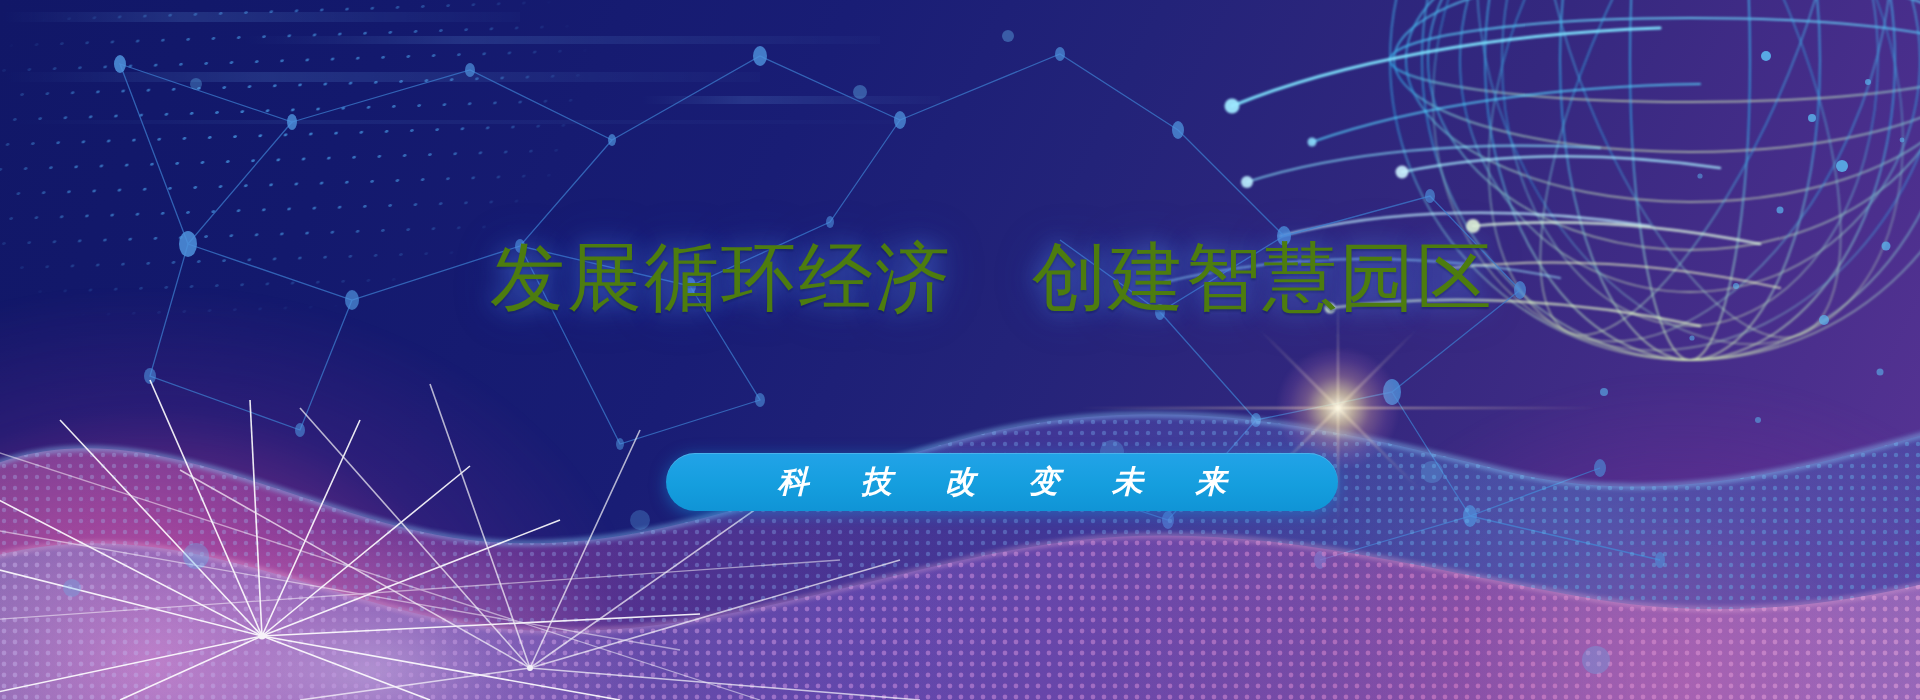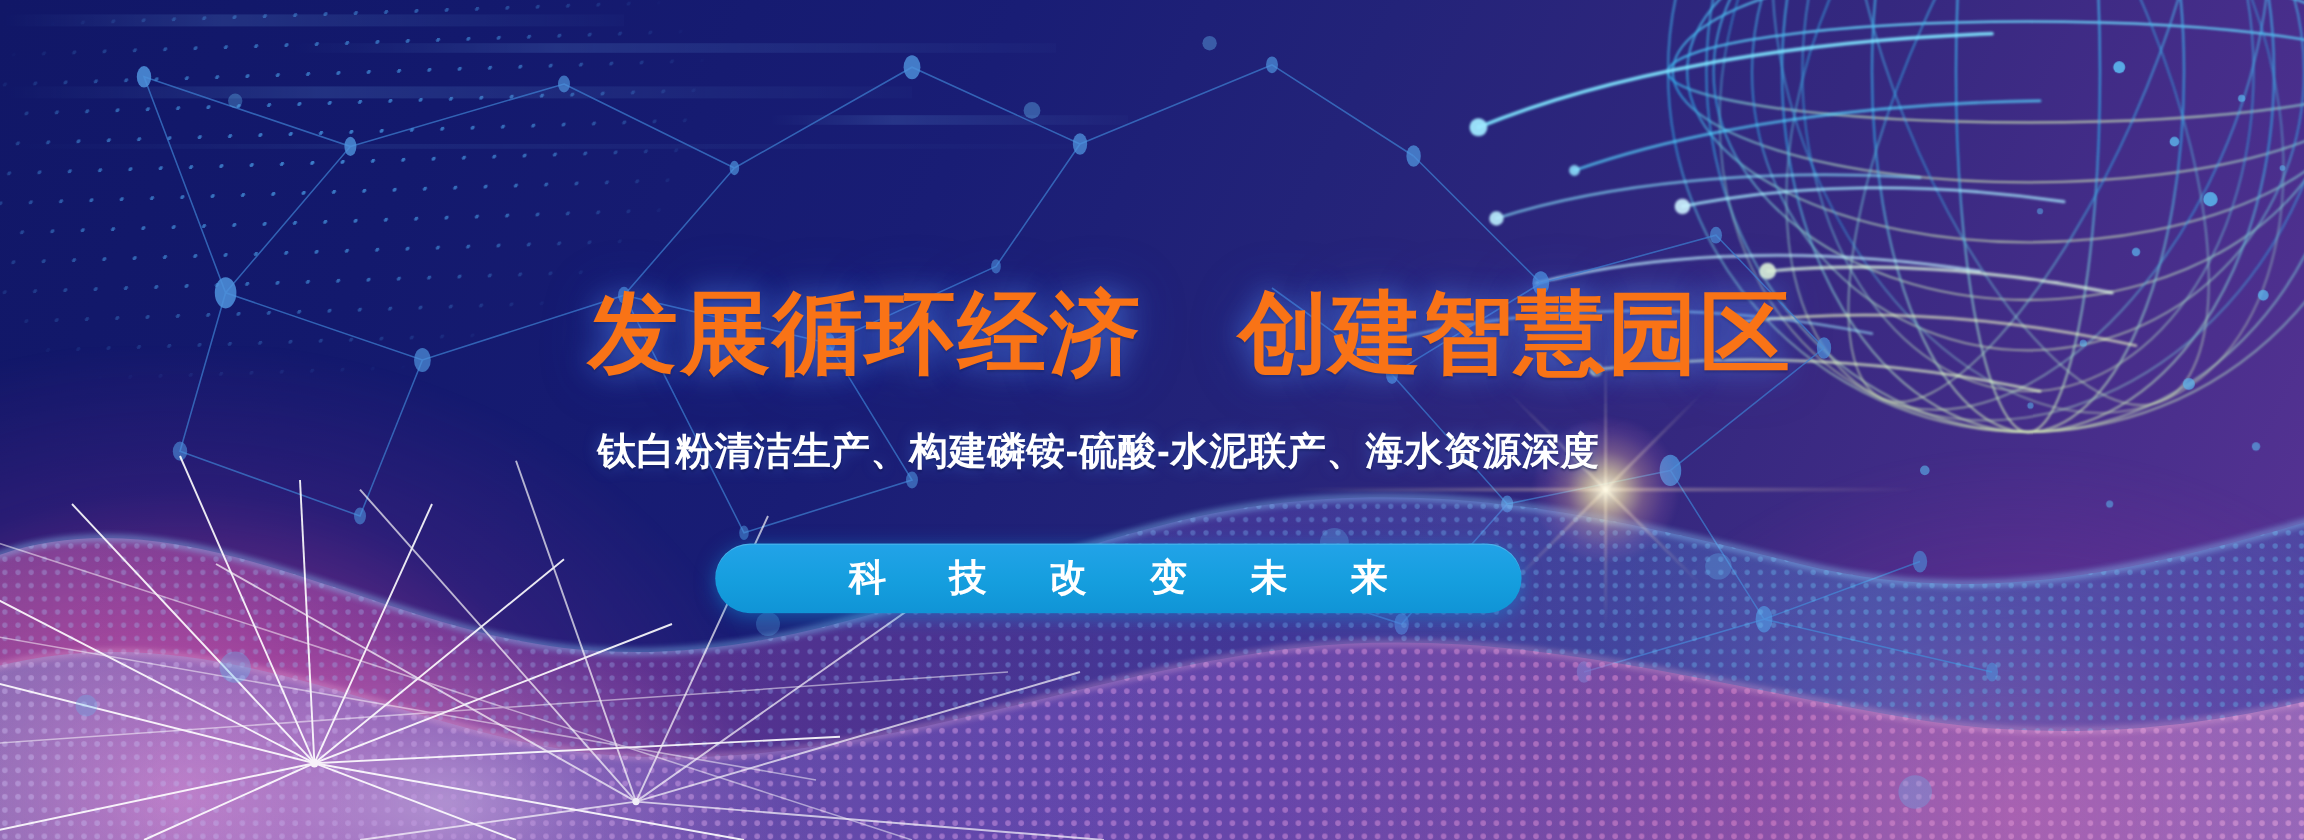--- a/index.html
+++ b/index.html
@@ -81,43 +81,44 @@
 
   svg.deco{position:absolute;inset:0;width:1920px;height:700px;pointer-events:none;}
 
   
   .content{
     position:absolute;left:0;top:0;width:1920px;height:700px;
     display:flex;flex-direction:column;align-items:flex-start;
   }
   .headline{
     position:absolute;left:490px;top:190px;
-    font-size:75px;line-height:1;font-weight:700;color:#f97316;
+    font-size:75px;line-height:1;font-weight:400;color:#4d7c0f;
     letter-spacing:2px;white-space:nowrap;
     text-shadow:0 0 22px rgba(90,150,255,.55), 0 0 46px rgba(60,110,230,.35), 0 2px 2px rgba(10,10,60,.45);
   }
   .headline .gap{display:inline-block;width:34px;}
 
   .subtitle{
     position:absolute;left:498px;top:320px;
     font-size:32px;line-height:48px;font-weight:700;color:#ffffff;
     letter-spacing:.5px;white-space:nowrap;
     text-shadow:0 0 12px rgba(70,130,235,.45), 0 1px 2px rgba(10,10,60,.5);
   }
   .subtitle .line{display:block;}
 
   .cta{
-    position:absolute;left:596px;top:453px;
+    position:absolute;left:666px;top:453px;
     width:672px;height:58px;border-radius:29px;border:0;
     background:linear-gradient(180deg,#22a3e8 0%,#159ede 55%,#1094d6 100%);
     box-shadow:0 3px 16px rgba(20,140,215,.55), inset 0 1px 0 rgba(255,255,255,.18);
     color:#fff;font-size:31px;font-weight:700;letter-spacing:22px;text-indent:22px;
     font-family:"Liberation Sans","DejaVu Sans",sans-serif;
     cursor:pointer;display:flex;align-items:center;justify-content:center;
     white-space:nowrap;
+    font-style:italic;
   }
 </style>
 </head>
 <body>
 
 <div class="banner">
 
   <div class="layer bg-base"></div>
 
   <div class="layer dot-matrix"></div>
@@ -365,18 +366,17 @@
 
   <div class="content">
 
     <h1 class="headline">
       <span>发展循环经济</span>
       <span class="gap"></span>
       <span>创建智慧园区</span>
     </h1>
 
     <p class="subtitle">
-      <span class="line">钛白粉清洁生产、构建磷铵-硫酸-水泥联产、海水资源深度</span>
     </p>
 
     <button class="cta" type="button">科 技 改 变 未 来</button>
   </div>
 </div>
 
 </body></html>

